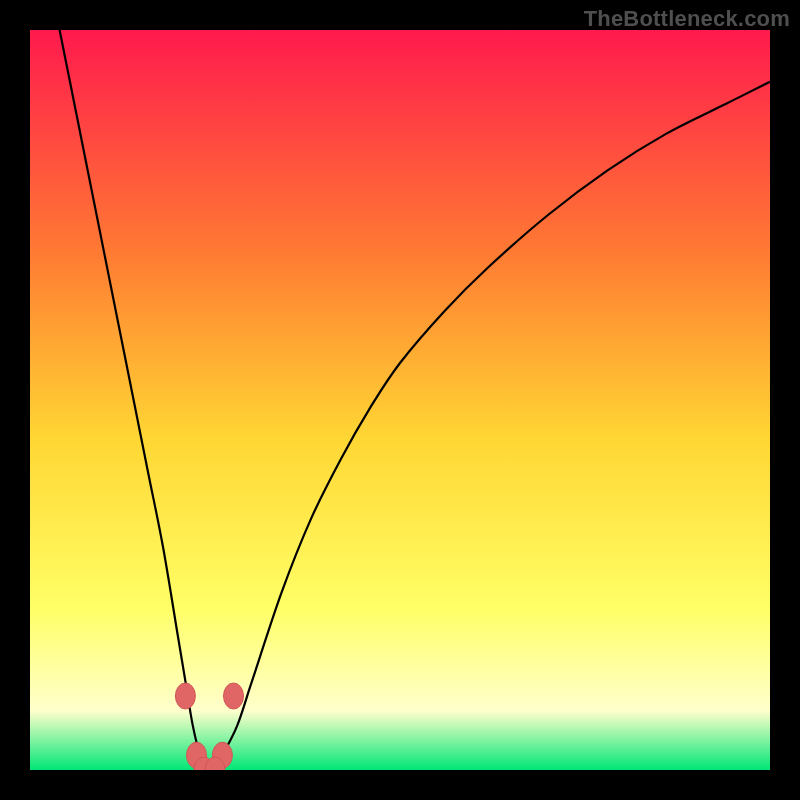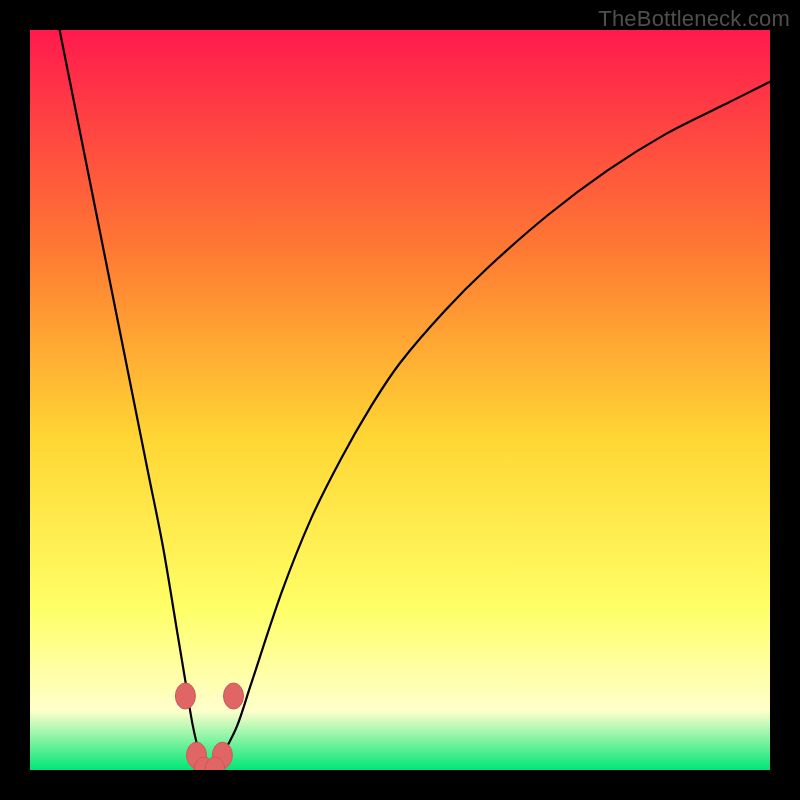--- a/index.html
+++ b/index.html
@@ -10,21 +10,21 @@
     width: 800px; height: 800px;
     background: #000;
   }
   .watermark {
     position: absolute;
     top: 6px;
     right: 10px;
     font-family: Arial, Helvetica, sans-serif;
     font-size: 22px;
     color: #4f4f4f;
-    font-weight: 400;
+    font-weight: 700;
     letter-spacing: 0.2px;
   }
   .plot {
     position: absolute;
     left: 30px;
     top: 30px;
     width: 740px;
     height: 740px;
   }
   .plot svg { display: block; }

